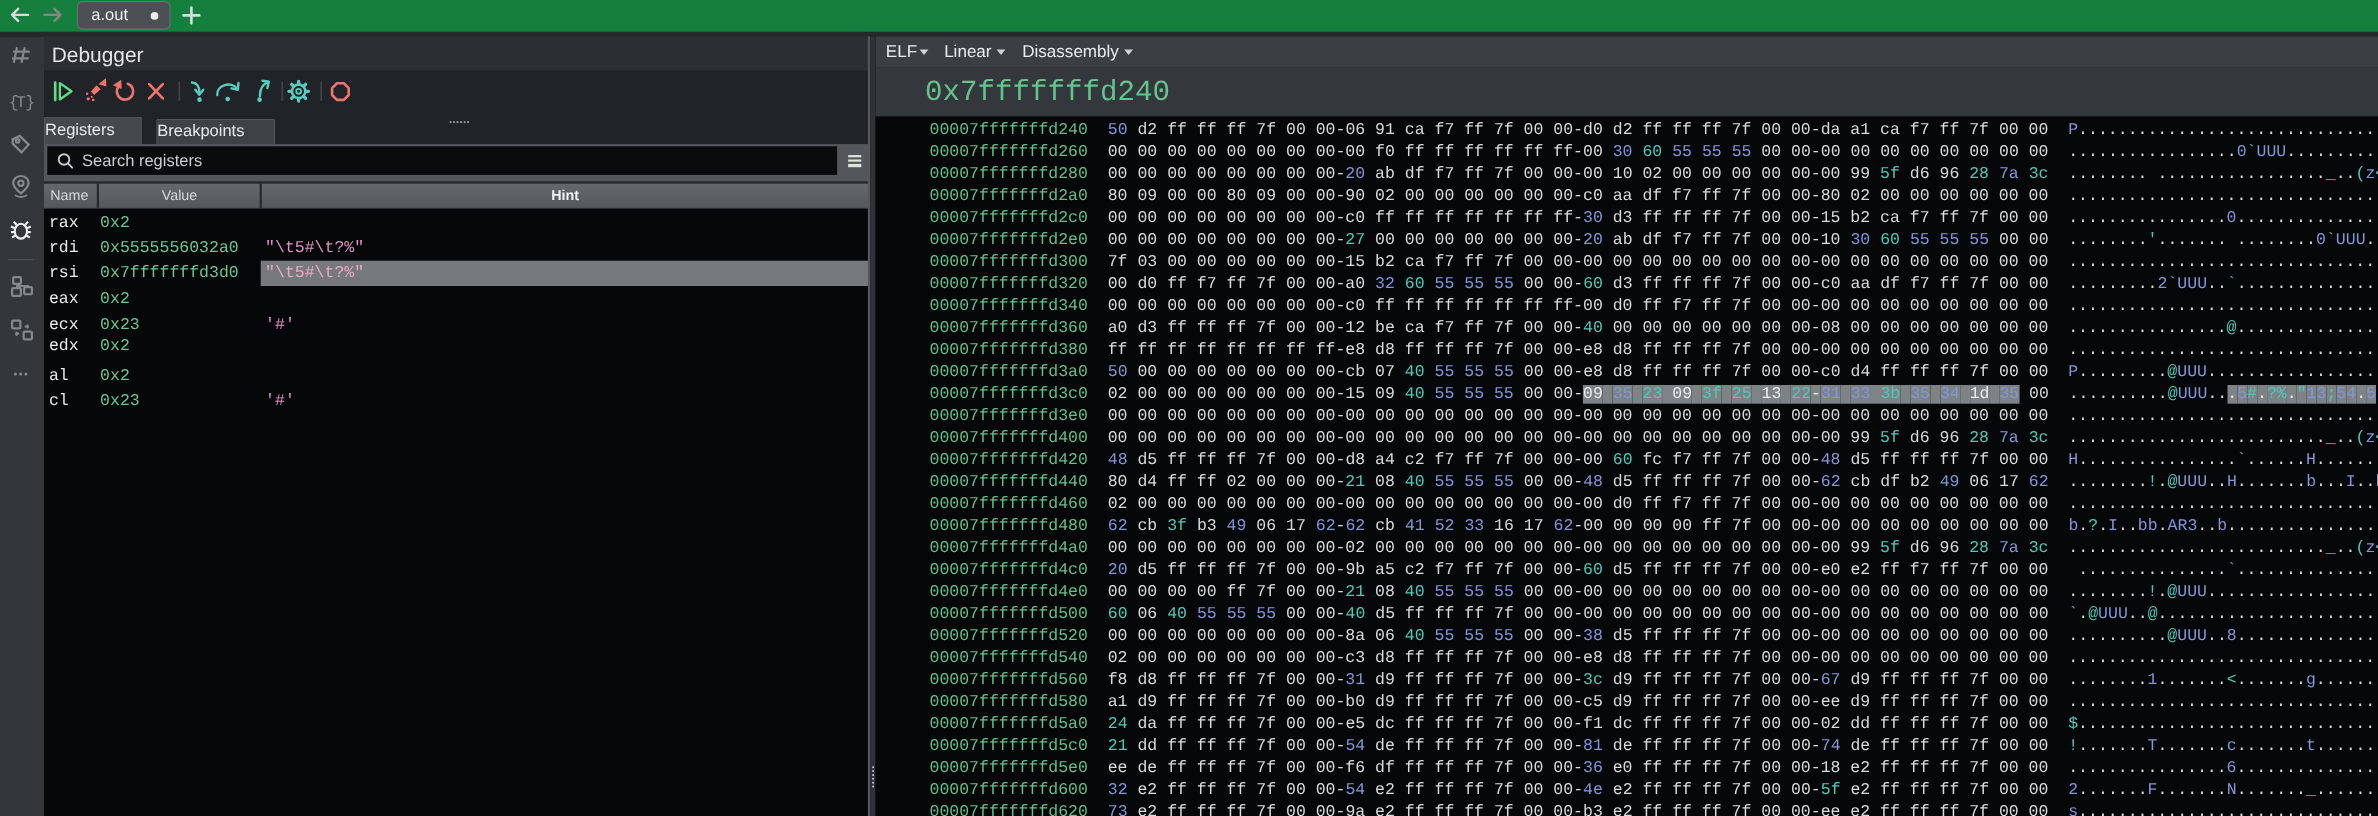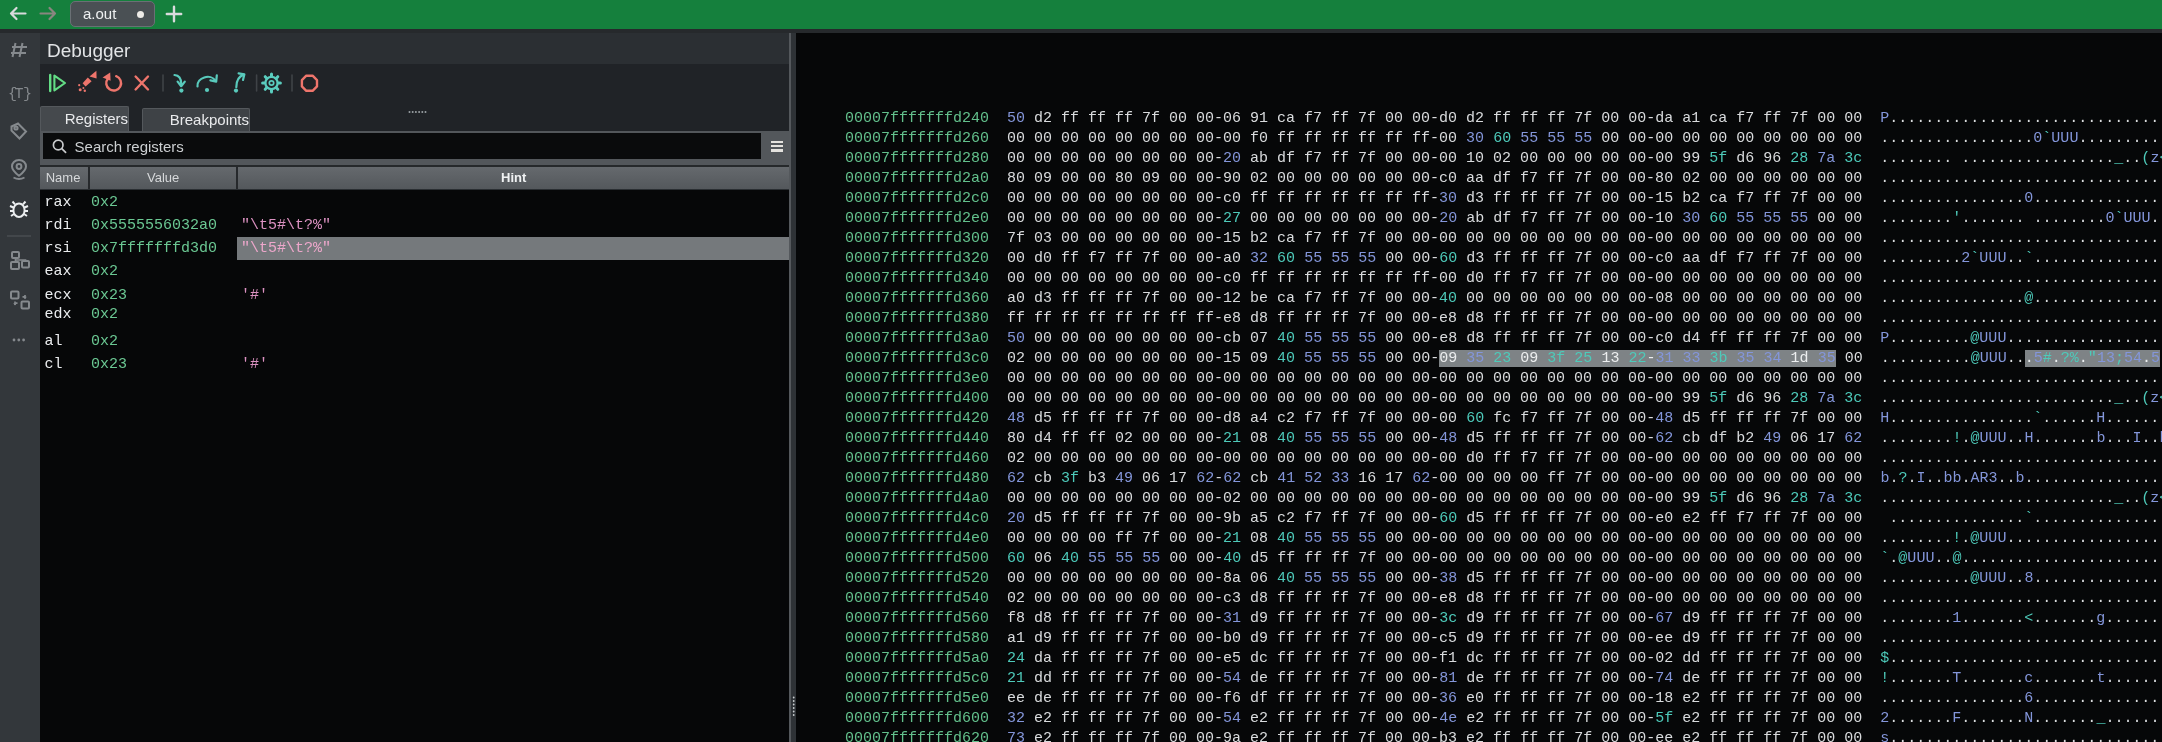--- a/index.html
+++ b/index.html
@@ -10,21 +10,21 @@
 #tab1{left:70px;top:1px;width:85px;height:26px;background:#4a5054;border:1px solid #6a7075;border-radius:5px;
  color:#eef0f1;font-size:15px;line-height:24px}
 #tab1 .dot{position:absolute;left:66px;top:9px;width:7px;height:7px;border-radius:50%;background:#edebe7}
 
 #sidebar{left:0;top:33px;width:40px;height:709px;background:#33373b}
 
 #panel{left:40px;top:29px;width:750px;height:713px;background:#2b2f33}
 #ltitle{left:7px;top:10.5px;font-size:19px;color:#e2e4e6}
 #toolbar{left:0px;top:35px;width:750px;height:66.7px;background:#202327}
 #dots6{left:368px;top:71px;width:20px;height:3px;color:#9aa0a4}
-#tabs .tab{position:absolute;top:77px;height:25.5px;font-size:15px;color:#e9eaec;text-align:right;
+#tabs .tab{position:absolute;top:77px;height:25.5px;font-size:15px;color:#e9eaec;text-align:left;
  border:1px solid #54585c;border-bottom:none;border-radius:2px 2px 0 0}
 #tabreg{left:0px;width:89px;background:#45494d;line-height:24px}
 #tabbrk{left:102px;top:78.5px!important;height:24px!important;width:108px;background:#3e4246;line-height:22px;color:#e2e4e6}
 #searchrow{left:0;top:101.7px;width:750px;height:34.1px;background:#53575b}
 #searchbox{left:2.6px;top:104.3px;width:718.5px;height:25.5px;background:#0a0b0c;border-radius:0}
 #searchtxt{left:32px;top:110px;font-size:15px;color:#cccfd1}
 #hamb{left:730.5px;top:112px;width:13px;height:11px}
 #hamb div{position:absolute;left:0;width:12.6px;height:2.4px;background:#e4e2de}
 
 #thead{left:0;top:137.8px;width:750px;height:22.7px;background:linear-gradient(#65696d,#54585c);color:#d6d8da;font-size:13px}
@@ -285,20 +285,31 @@
 <svg class="abs" style="left:792px;top:696px" width="4" height="22" viewBox="0 0 4 22">
  <g fill="#c9cdd0">
         <circle cx="1.7" cy="1.5" r="0.9"></circle>
         <circle cx="1.7" cy="5" r="0.9"></circle>
         <circle cx="1.7" cy="8.5" r="0.9"></circle>
  <circle cx="1.7" cy="12" r="0.9"></circle>
         <circle cx="1.7" cy="15.5" r="0.9"></circle>
         <circle cx="1.7" cy="19" r="0.9"></circle>
       </g>
 </svg>
+<div class="abs" id="menubar">
+  <span class="mitem" style="left:9px">ELF</span>
+      <span class="tri" style="left:39.5px"></span>
+  <span class="mitem" style="left:62px">Linear</span>
+      <span class="tri" style="left:110px"></span>
+  <span class="mitem" style="left:133px">Disassembly</span>
+      <span class="tri" style="left:226px"></span>
+</div>
+<div class="abs" id="addrband">
+      <span class="abs" id="bigaddr">0x7fffffffd240</span>
+    </div>
 <div class="abs" id="hexarea">
       <div id="hexcol">
 <div class="hxr"><span class="ha">00007fffffffd240</span>  <span class="hb">50</span> d2 ff ff ff 7f 00 00-06 91 ca f7 ff 7f 00 00-d0 d2 ff ff ff 7f 00 00-da a1 ca f7 ff 7f 00 00  <span class="hb">P</span>...............................</div>
         <div class="hxr"><span class="ha">00007fffffffd260</span>  00 00 00 00 00 00 00 00-00 f0 ff ff ff ff ff ff-00 <span class="hb">30</span> <span class="ht">60</span> <span class="hb">55</span> <span class="hb">55</span> <span class="hb">55</span> 00 00-00 00 00 00 00 00 00 00  .................<span class="hb">0</span><span class="ht">`</span><span class="hb">U</span><span class="hb">U</span><span class="hb">U</span>..........</div>
         <div class="hxr"><span class="ha">00007fffffffd280</span>  00 00 00 00 00 00 00 00-<span class="hb">20</span> ab df f7 ff 7f 00 00-00 10 02 00 00 00 00 00-00 99 <span class="ht">5f</span> d6 96 <span class="ht">28</span> <span class="hb">7a</span> <span class="ht">3c</span>  ........<span class="hb"> </span>.................<span class="ht">_</span>..<span class="ht">(</span><span class="hb">z</span><span class="ht">&lt;</span></div>
         <div class="hxr"><span class="ha">00007fffffffd2a0</span>  80 09 00 00 80 09 00 00-90 02 00 00 00 00 00 00-c0 aa df f7 ff 7f 00 00-80 02 00 00 00 00 00 00  ................................</div>
         <div class="hxr"><span class="ha">00007fffffffd2c0</span>  00 00 00 00 00 00 00 00-c0 ff ff ff ff ff ff ff-<span class="hb">30</span> d3 ff ff ff 7f 00 00-15 b2 ca f7 ff 7f 00 00  ................<span class="hb">0</span>...............</div>
         <div class="hxr"><span class="ha">00007fffffffd2e0</span>  00 00 00 00 00 00 00 00-<span class="ht">27</span> 00 00 00 00 00 00 00-<span class="hb">20</span> ab df f7 ff 7f 00 00-10 <span class="hb">30</span> <span class="ht">60</span> <span class="hb">55</span> <span class="hb">55</span> <span class="hb">55</span> 00 00  ........<span class="ht">'</span>.......<span class="hb"> </span>........<span class="hb">0</span><span class="ht">`</span><span class="hb">U</span><span class="hb">U</span><span class="hb">U</span>..</div>
         <div class="hxr"><span class="ha">00007fffffffd300</span>  7f 03 00 00 00 00 00 00-15 b2 ca f7 ff 7f 00 00-00 00 00 00 00 00 00 00-00 00 00 00 00 00 00 00  ................................</div>
         <div class="hxr"><span class="ha">00007fffffffd320</span>  00 d0 ff f7 ff 7f 00 00-a0 <span class="hb">32</span> <span class="ht">60</span> <span class="hb">55</span> <span class="hb">55</span> <span class="hb">55</span> 00 00-<span class="ht">60</span> d3 ff ff ff 7f 00 00-c0 aa df f7 ff 7f 00 00  .........<span class="hb">2</span><span class="ht">`</span><span class="hb">U</span><span class="hb">U</span><span class="hb">U</span>..<span class="ht">`</span>...............</div>

